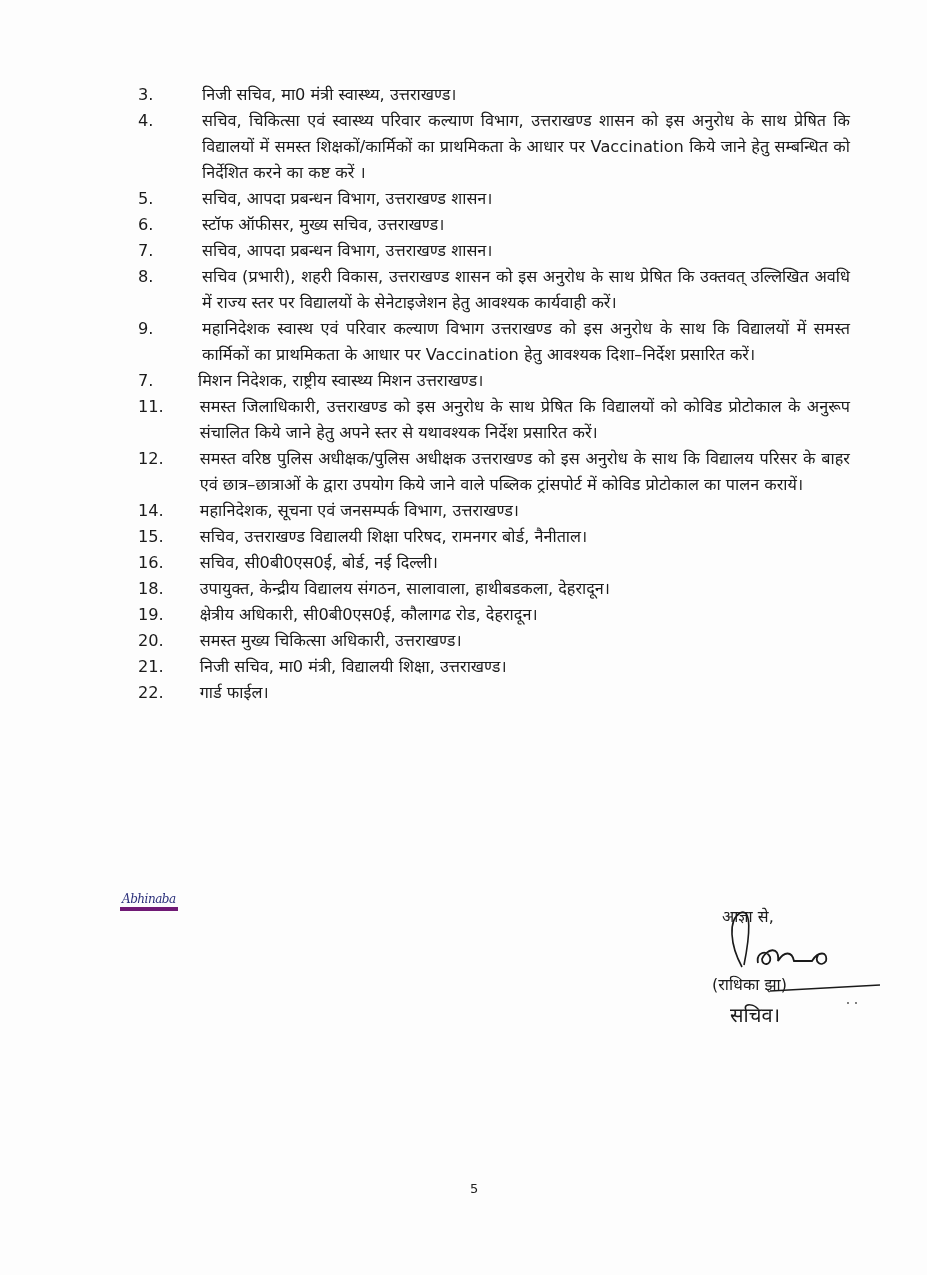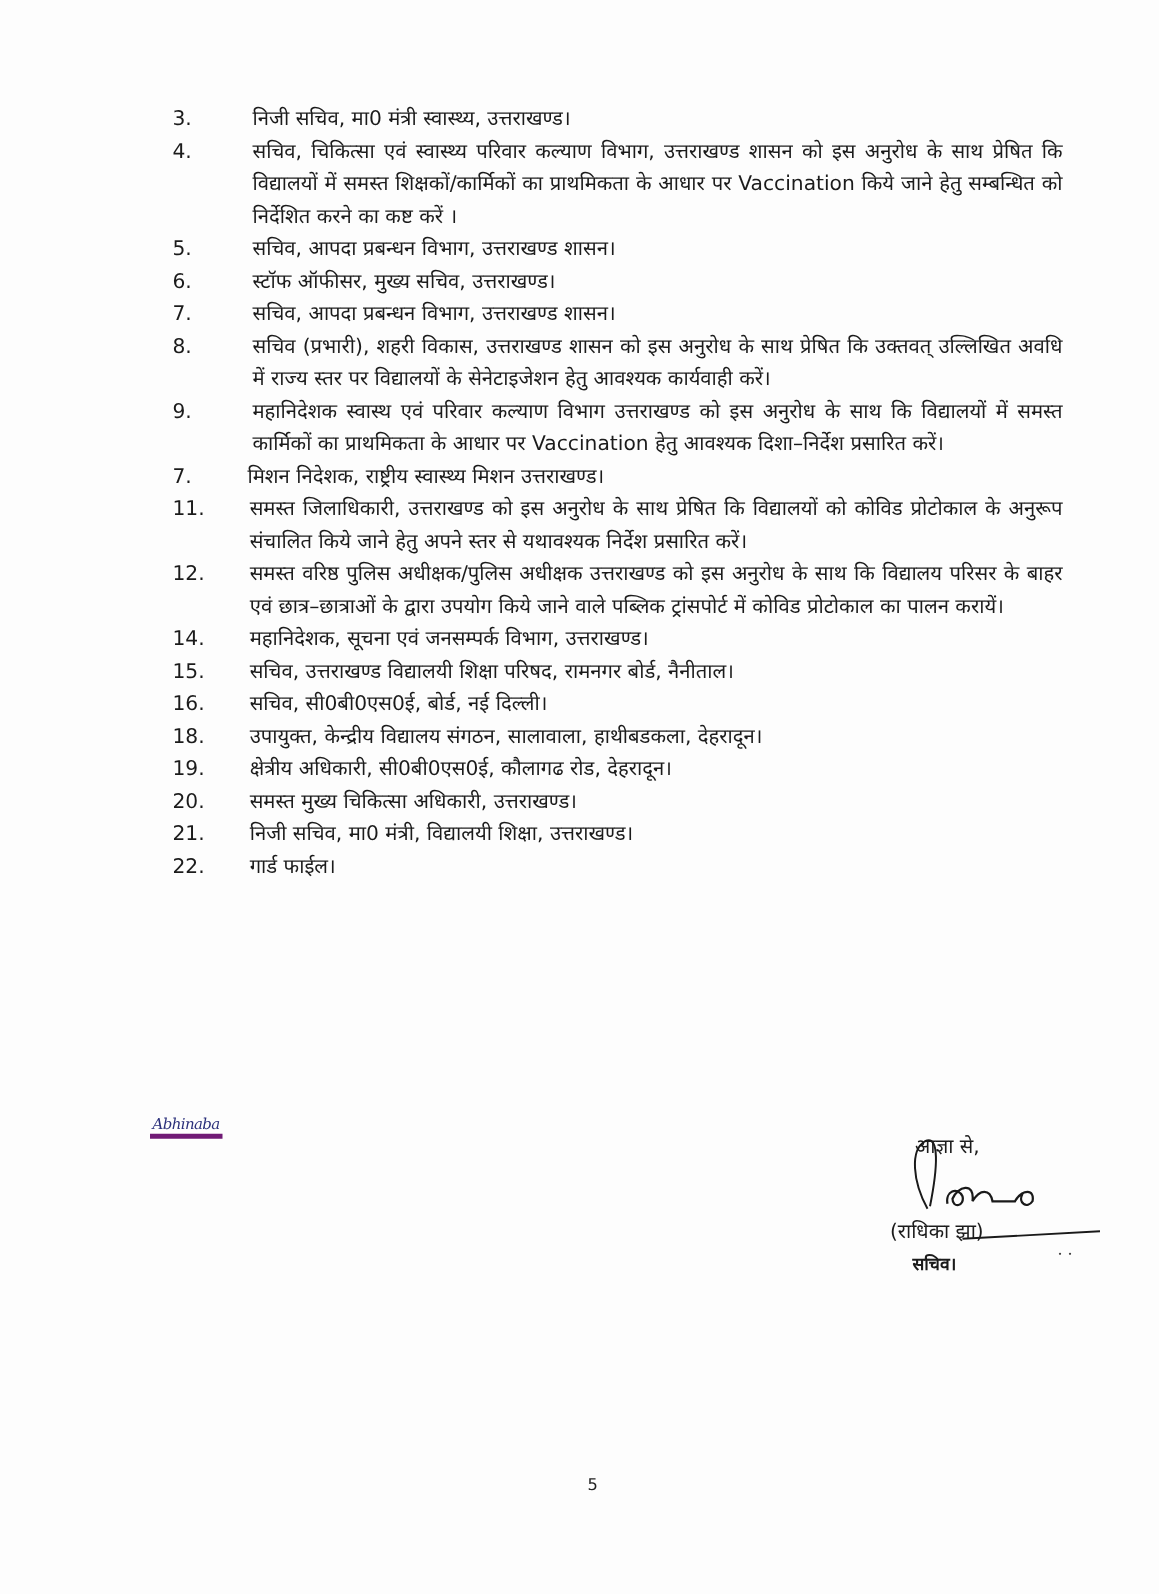--- a/index.html
+++ b/index.html
@@ -50,31 +50,30 @@
     letter-spacing: -0.5px;
   }
   .sigblock {
     position: absolute;
     left: 700px;
     top: 905px;
     width: 200px;
     height: 140px;
   }
   .order-by {
-    position: absolute; left: 32px; top: 0;
+    position: absolute; left: 22px; top: 0;
     font-size: 16px;
   }
   .sign-name {
     position: absolute; left: 12px; top: 68px;
     font-size: 16px;
   }
   .designation {
     position: absolute; left: 30px; top: 96px;
-    font-size: 14px;
-    font-weight: bold;
+    font-size: 20px;
   }
   .sig-svg { position: absolute; left: 0; top: 0; }
   .page-num {
     position: absolute;
     left: 470px;
     top: 1181px;
     font-size: 13px;
     color: #222;
   }
 </style>

